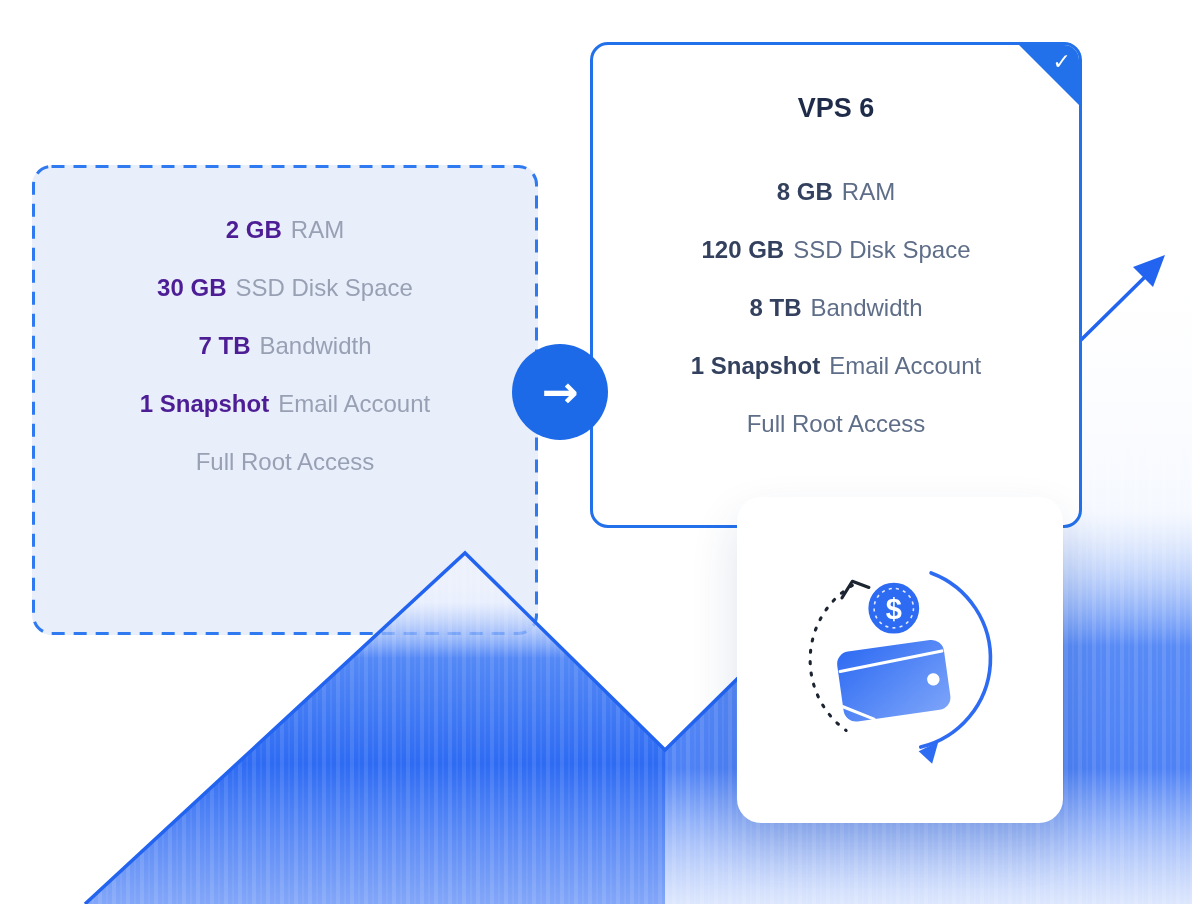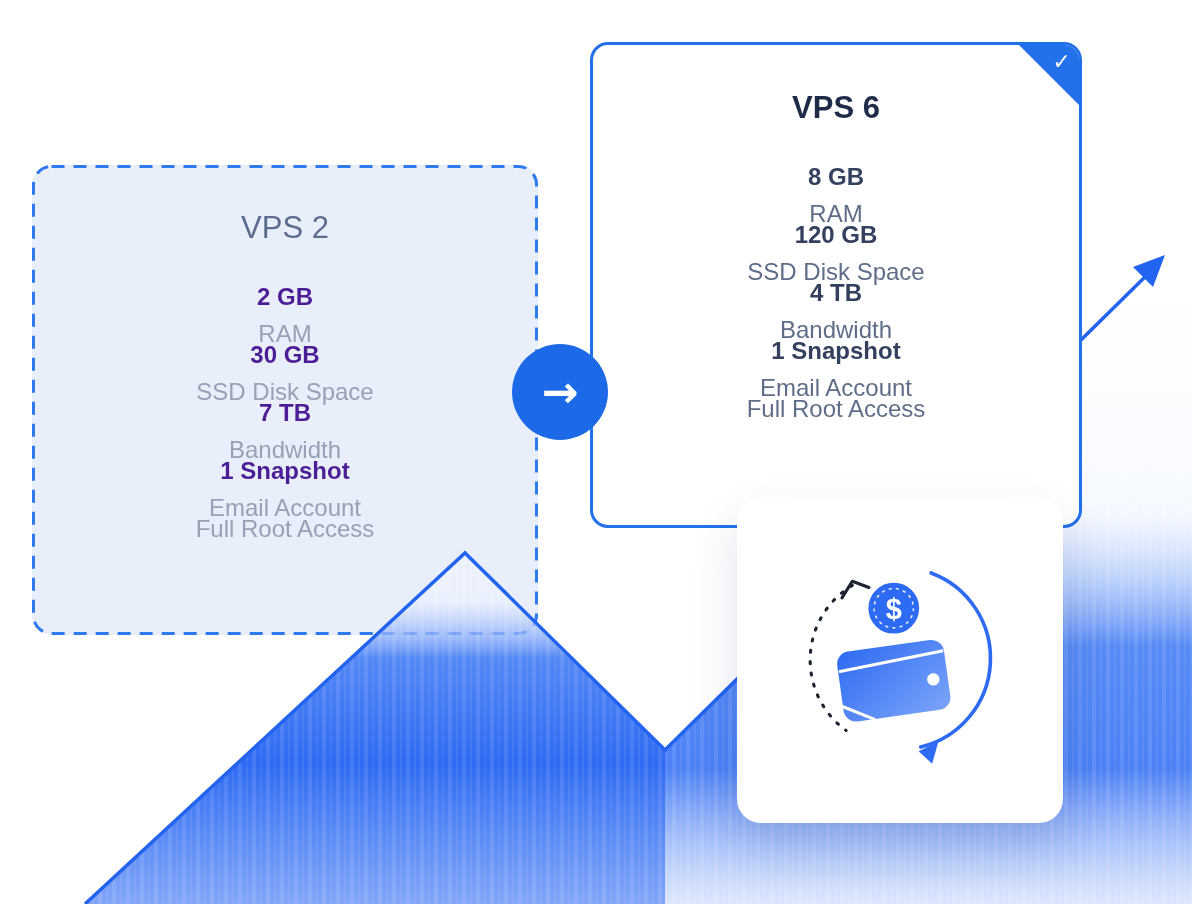--- a/index.html
+++ b/index.html
@@ -19,29 +19,29 @@
     left:32px;top:165px;width:506px;height:470px;
     background:#e9eefb;border-radius:20px;z-index:1;
   }
   .card-old .dash-border{position:absolute;left:0;top:0;}
   .card-new{
     left:590px;top:42px;width:492px;height:486px;
     background:#ffffff;border:3px solid #2270ea;border-radius:18px;
     z-index:3;overflow:hidden;
   }
   .plan-title{
-    margin:44px 0 0 0;font-size:31px;line-height:38px;font-weight:600;
+    margin:44px 0 0 0;font-size:27px;line-height:38px;font-weight:600;
     position:relative;
   }
   .card-old .plan-title{color:#5c6c8d;font-weight:500;}
   .card-new .plan-title{color:#1e2b49;}
   .features{margin-top:36px;position:relative;}
   .feature{
-    height:58px;display:flex;align-items:center;justify-content:flex-start;
-    gap:9px;font-size:24px;flex-direction:column;
+    height:58px;display:flex;align-items:center;justify-content:center;
+    gap:9px;font-size:24px;
   }
   .f-strong{font-weight:700;}
   .f-strong:empty{display:none;}
   .card-old .f-strong{color:#4c1d95;}
   .card-old .f-rest{color:#98a1b4;}
   .card-new .f-strong{color:#33415e;}
   .card-new .f-rest{color:#5f6e88;}
 
   
   .corner-badge{
@@ -75,21 +75,20 @@
 </style>
 </head>
 <body>
 
 <div class="stage">
 
   <section class="plan-card card-old">
     <svg class="dash-border" width="506" height="470" viewBox="0 0 506 470">
       <rect x="1.5" y="1.5" width="503" height="467" rx="18" fill="none" stroke="#2f7af0" stroke-width="3" stroke-dasharray="13 9"></rect>
     </svg>
-    <h2 class="plan-title">VPS 2</h2>
     <div class="features">
       <div class="feature">
         <span class="f-strong">2 GB</span>
         <span class="f-rest">RAM</span>
       </div>
       <div class="feature">
         <span class="f-strong">30 GB</span>
         <span class="f-rest">SSD Disk Space</span>
       </div>
       <div class="feature">
@@ -145,21 +144,21 @@
     <div class="features">
       <div class="feature">
         <span class="f-strong">8 GB</span>
         <span class="f-rest">RAM</span>
       </div>
       <div class="feature">
         <span class="f-strong">120 GB</span>
         <span class="f-rest">SSD Disk Space</span>
       </div>
       <div class="feature">
-        <span class="f-strong">4 TB</span>
+        <span class="f-strong">8 TB</span>
         <span class="f-rest">Bandwidth</span>
       </div>
       <div class="feature">
         <span class="f-strong">1 Snapshot</span>
         <span class="f-rest">Email Account</span>
       </div>
       <div class="feature">
 
         <span class="f-rest">Full Root Access</span>
       </div>

